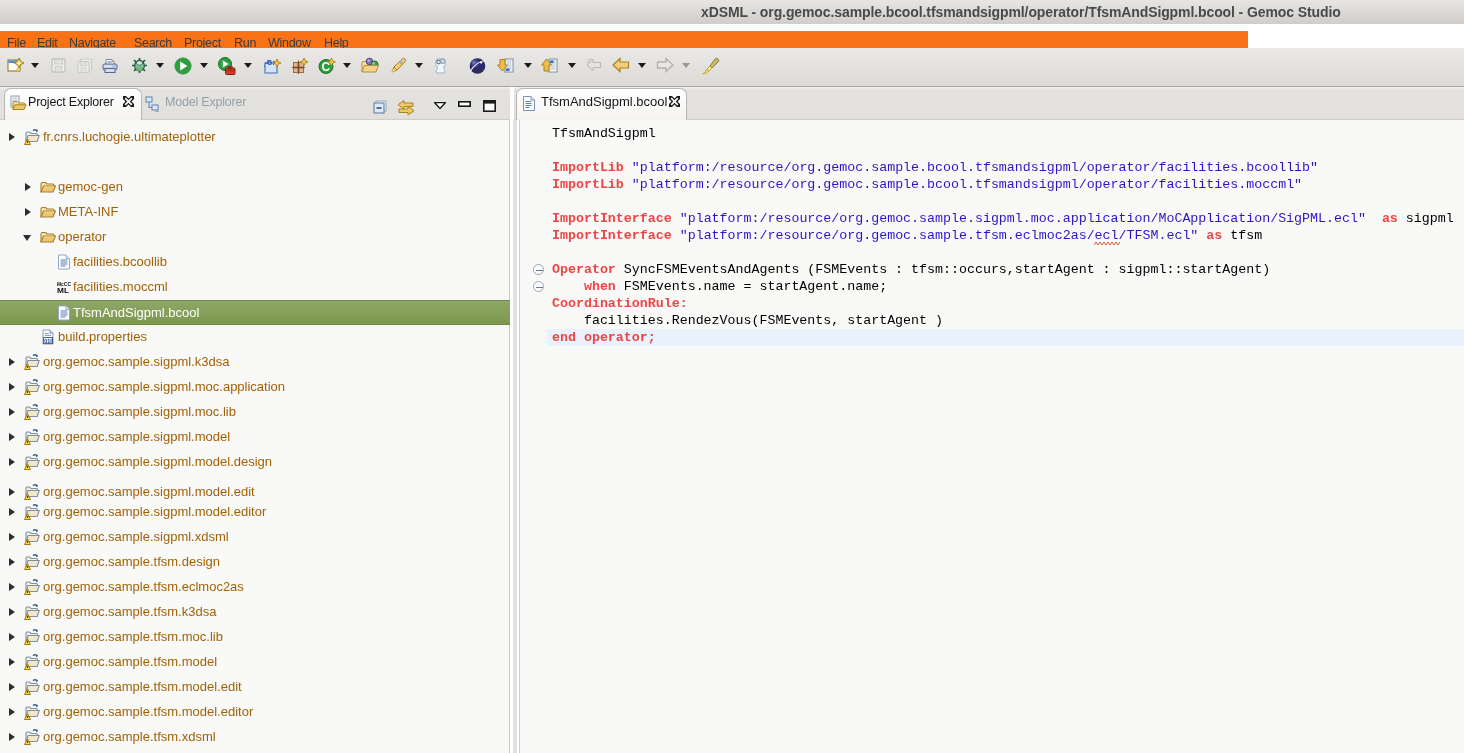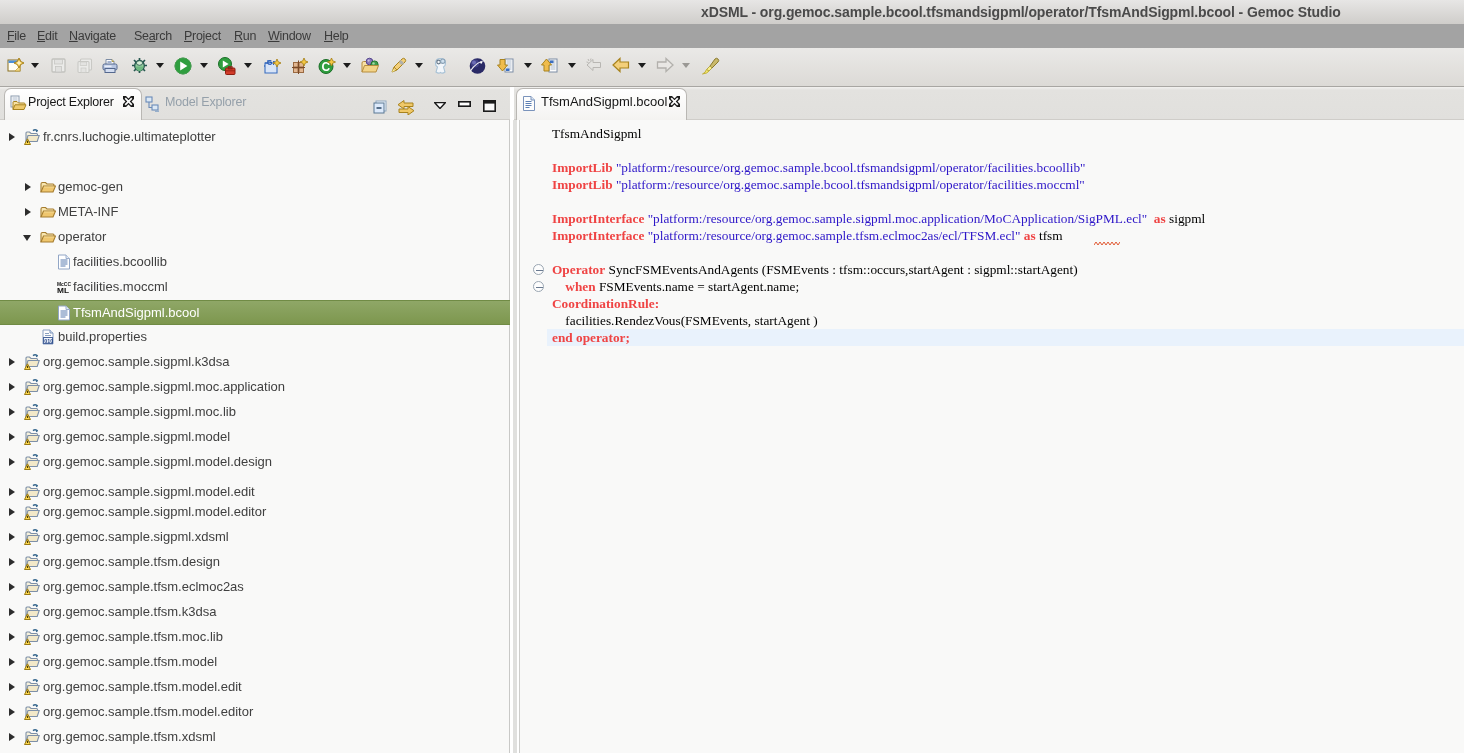--- a/index.html
+++ b/index.html
@@ -1,48 +1,48 @@
 <!DOCTYPE html>
 <html><head><meta charset="utf-8"><style>
 *{margin:0;padding:0;box-sizing:border-box}
 html,body{width:1464px;height:753px;overflow:hidden;background:#fff;font-family:"Liberation Sans",sans-serif}
 #page{position:absolute;left:0;top:0;width:1464px;height:753px}
 .abs{position:absolute}
 
 #titlebar{left:0;top:0;width:1464px;height:24px;background:linear-gradient(#e7e6e5,#cfcdca)}
 #title{left:701px;top:0;height:24px;line-height:25px;font-size:14px;font-weight:bold;color:#4a4a4a;letter-spacing:-0.1px}
-#menubar{left:0;top:24px;width:1464px;height:24px;background:#a3a3a3}
+#menubar{left:0;top:31px;width:1248px;height:24px;background:#f97316}
 .mi{position:absolute;font-size:12.5px;color:#3b3b3b;line-height:24px;letter-spacing:-0.3px}
 .mi u{text-decoration:underline}
 #toolbar{left:0;top:48px;width:1464px;height:39px;background:linear-gradient(#eae9e7,#dcdad6);border-bottom:1px solid #a8a6a2}
 
 #stripL{left:0;top:87px;width:510px;height:33px;background:linear-gradient(#f2f1ef,#e3e2df 3px,#e1e0dd);border-bottom:1px solid #cfcdc9}
 #stripR{left:514px;top:87px;width:950px;height:33px;background:linear-gradient(#f2f1ef,#e3e2df 3px,#e1e0dd);border-bottom:1px solid #cfcdc9}
 .tab{position:absolute;background:linear-gradient(#ffffff,#f4f3f1);border:1px solid #b9b7b3;border-bottom:none;border-radius:7px 7px 0 0}
 #tabPE{left:4px;top:1px;width:138px;height:32px}
 #tabED{left:2px;top:1px;width:171px;height:32px}
 .tabtxt{position:absolute;font-size:13px;color:#161616;top:7px}
 #stripL .tabtxt{font-size:12.5px;letter-spacing:-0.2px;top:8px}
 .tabtxt2{position:absolute;font-size:12.5px;color:#95a0aa;top:8px;letter-spacing:-0.2px}
 
 #treepanel{left:0;top:120px;width:510px;height:633px;background:#f9f9f8;border-right:1px solid #c9c9c7}
 #leftedge{left:0;top:120px;width:2px;height:633px;background:#eceae8;z-index:0}
 #editor{left:519px;top:120px;width:945px;height:633px;background:#f9f9f8;border-left:1px solid #cdcdcb}
 #split{left:513px;top:120px;width:4px;height:633px;background:#e0e0de}
 
 .row{position:absolute;left:0;width:510px;height:25px}
-.rlab{position:absolute;top:4px;font-size:13px;color:#404040;white-space:pre}
+.rlab{position:absolute;top:4px;font-size:13px;color:#a16207;white-space:pre}
 .sel{background:linear-gradient(#8fa767,#7d974e);border-top:1px solid #708b45;border-bottom:1px solid #708b45}
 .sel .rlab{color:#fff}
 .arr-r{position:absolute;width:0;height:0;border-left:6px solid #2d2d2d;border-top:4.5px solid transparent;border-bottom:4.5px solid transparent;top:8px}
 .arr-d{position:absolute;width:0;height:0;border-top:6px solid #2d2d2d;border-left:4.5px solid transparent;border-right:4.5px solid transparent;top:10px}
 .ticon{position:absolute;top:4px;width:16px;height:16px}
 
 #curline{left:547px;top:329px;width:917px;height:17px;background:#e9f2fc}
-#code{left:552px;top:125px;font-family:Liberation Serif, serif;font-size:13.3px;line-height:17px;white-space:pre;color:#000}
+#code{left:552px;top:125px;font-family:Liberation Mono, monospace;font-size:13.3px;line-height:17px;white-space:pre;color:#000}
 #code b{color:#ef4444;font-weight:bold}
 #code .s{color:#2d16c8}
 .fold{position:absolute;width:11px;height:11px;border:1px solid #9aa6b2;border-radius:50%;background:#fdfdfd}
 .fold i{position:absolute;left:2px;top:4.5px;width:7px;height:1.2px;background:#6a7a90}
 </style></head>
 <body>
 <div id="page">
   <div class="abs" id="titlebar">
       <div class="abs" id="title">xDSML - org.gemoc.sample.bcool.tfsmandsigpml/operator/TfsmAndSigpml.bcool - Gemoc Studio</div>
     </div>

